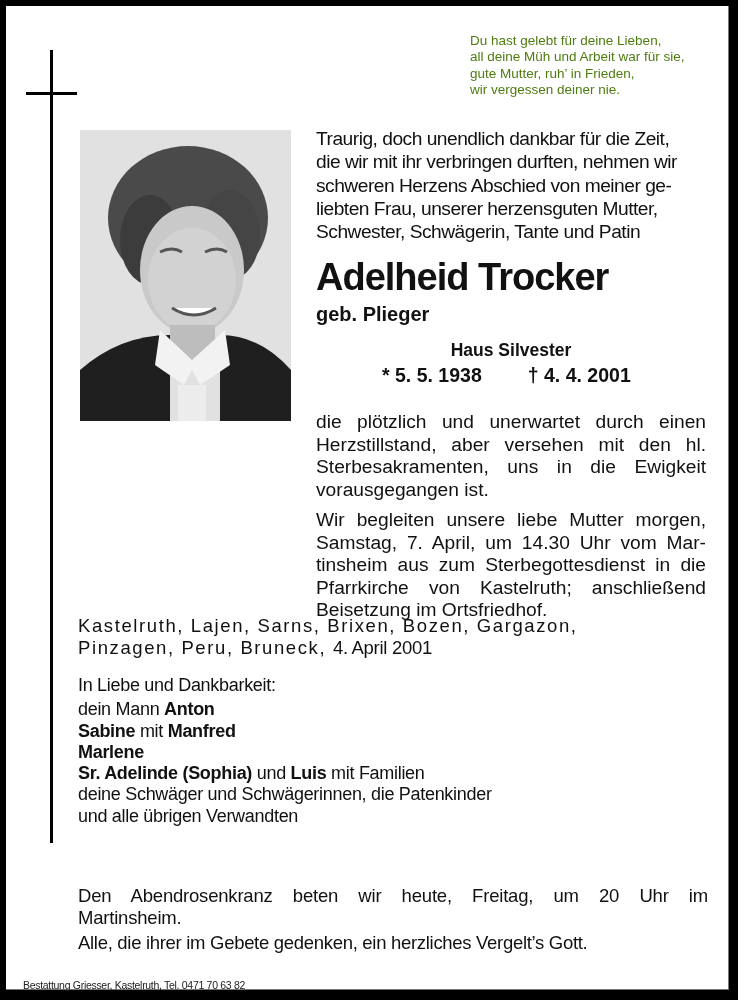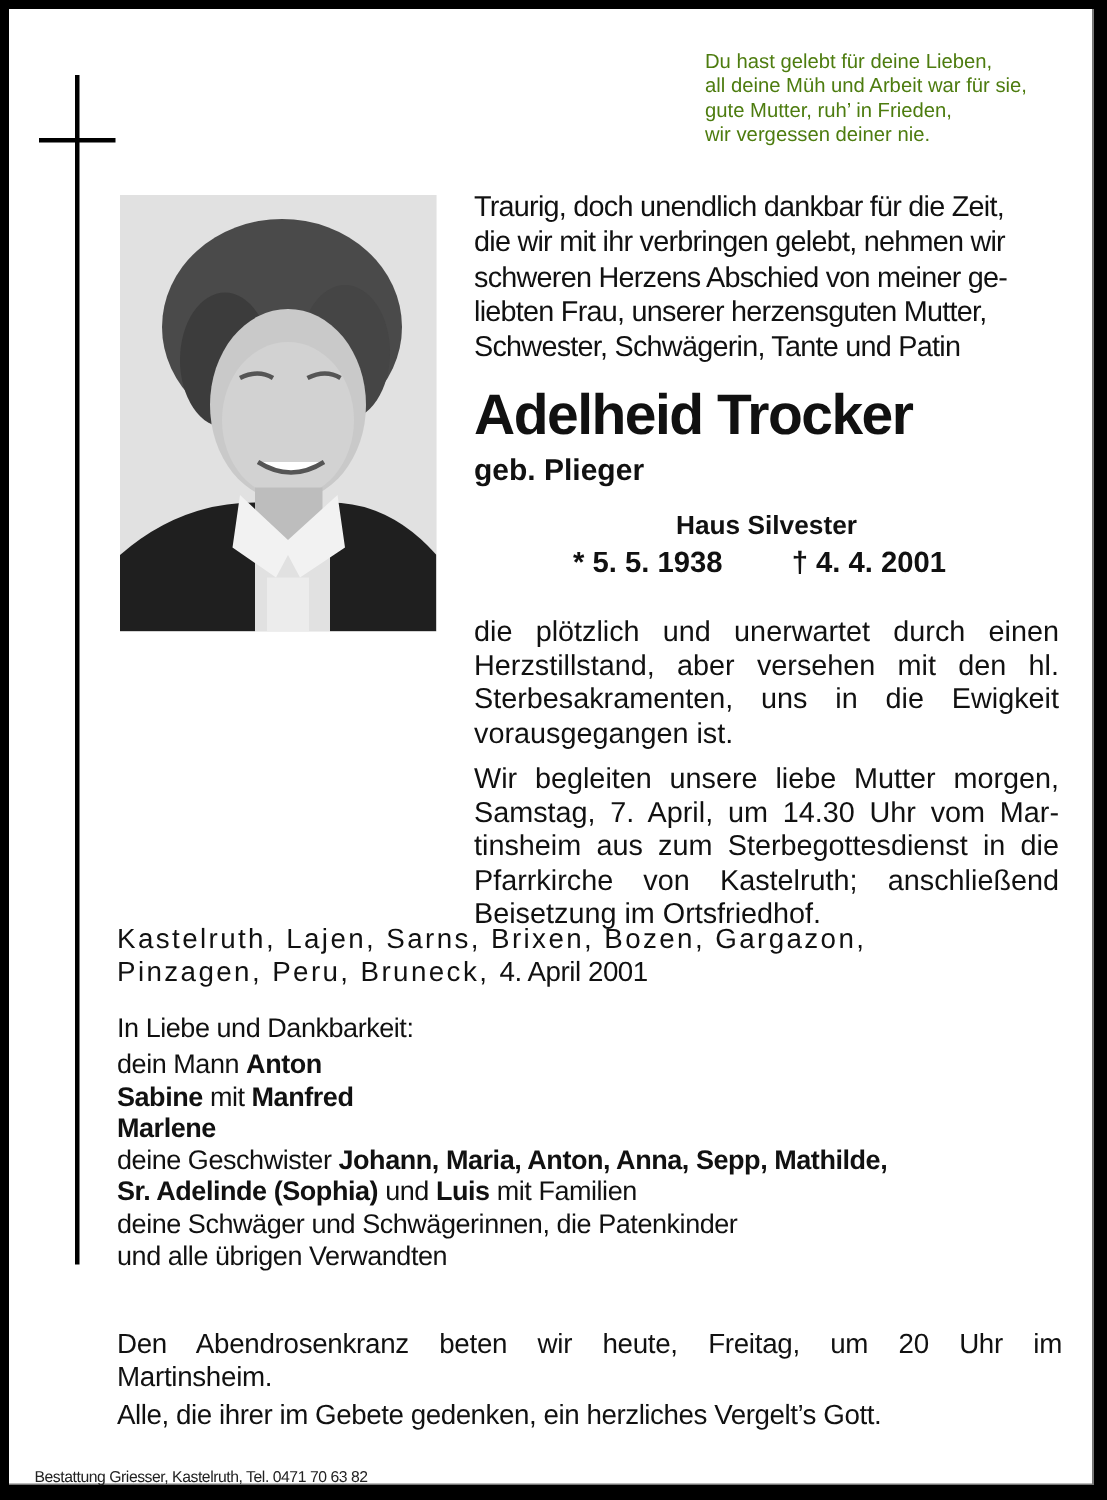--- a/index.html
+++ b/index.html
@@ -76,21 +76,21 @@
     <path d="M0 240 Q40 205 90 205 L90 291 L0 291 Z" fill="#1f1f1f"></path>
     <path d="M211 240 Q180 205 140 205 L140 291 L211 291 Z" fill="#1f1f1f"></path>
 
     <path d="M80 200 L112 230 L145 200 L150 235 L120 255 L112 240 L104 255 L75 235 Z" fill="#f2f2f2"></path>
     <rect x="98" y="255" width="28" height="36" fill="#ececec"></rect>
   </svg>
 </div>
 
 <div class="abs intro">
   <span>Traurig, doch unendlich dankbar für die Zeit,</span>
-  <span>die wir mit ihr verbringen gelebt, nehmen wir</span>
+  <span>die wir mit ihr verbringen durften, nehmen wir</span>
   <span>schweren Herzens Abschied von meiner ge-</span>
   <span>liebten Frau, unserer herzensguten Mutter,</span>
   <span>Schwester, Schwägerin, Tante und Patin</span>
 </div>
 
 <div class="abs name">Adelheid Trocker</div>
 <div class="abs born">geb. Plieger</div>
 <div class="abs house">Haus Silvester</div>
 <div class="abs dates">
   <span>* 5. 5. 1938</span><span class="d2">† 4. 4. 2001</span>
@@ -114,21 +114,20 @@
 <div class="abs places">
   <div>Kastelruth, Lajen, Sarns, Brixen, Bozen, Gargazon,</div>
   <div><span>Pinzagen, Peru, Bruneck,</span> <span class="date">4. April 2001</span></div>
 </div>
 
 <div class="abs family">
   <span class="row first">In Liebe und Dankbarkeit:</span>
   <span class="row"><span>dein Mann </span><b>Anton</b></span>
   <span class="row"><b>Sabine</b><span> mit </span><b>Manfred</b></span>
   <span class="row"><b>Marlene</b></span>
-  <span class="row"><span>deine Geschwister </span><b>Johann, Maria, Anton, Anna, Sepp, Mathilde,</b></span>
   <span class="row"><b>Sr. Adelinde (Sophia)</b><span> und </span><b>Luis</b><span> mit Familien</span></span>
   <span class="row">deine Schwäger und Schwägerinnen, die Patenkinder</span>
   <span class="row">und alle übrigen Verwandten</span>
 </div>
 
 <div class="abs rosary">
   <span class="line1">Den Abendrosenkranz beten wir heute, Freitag, um 20 Uhr im</span>
   <span>Martinsheim.</span>
 </div>
 

